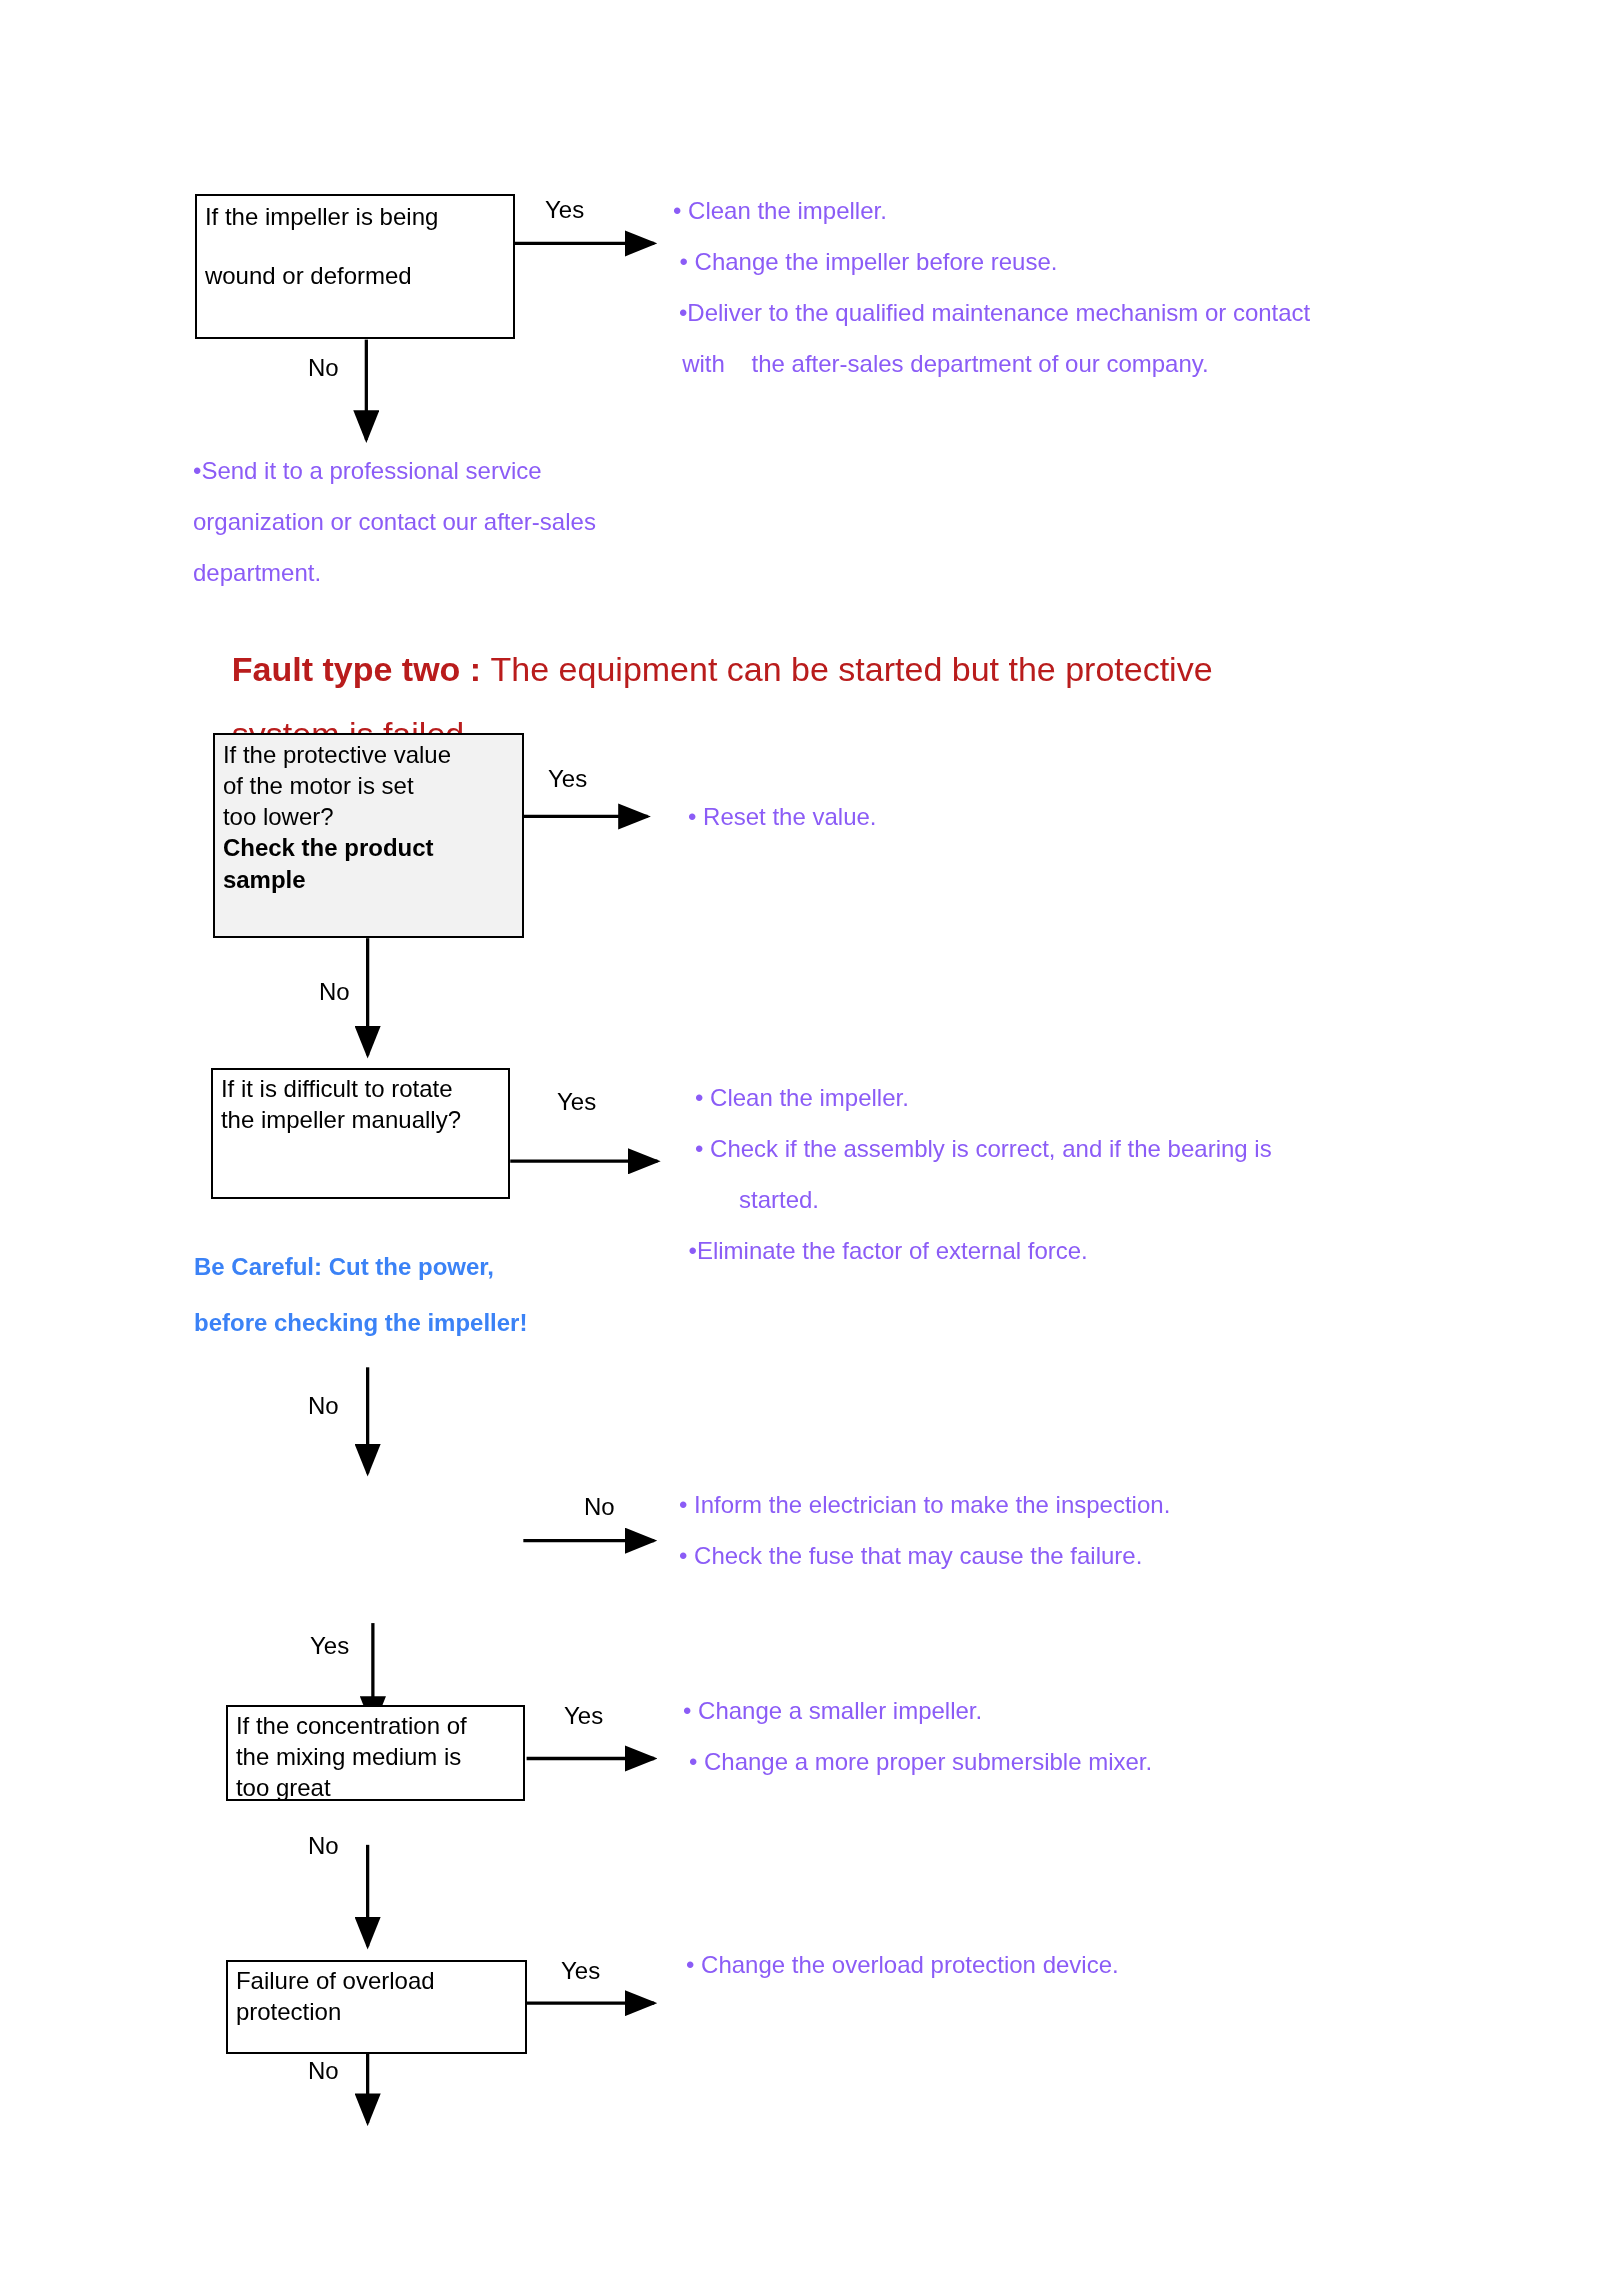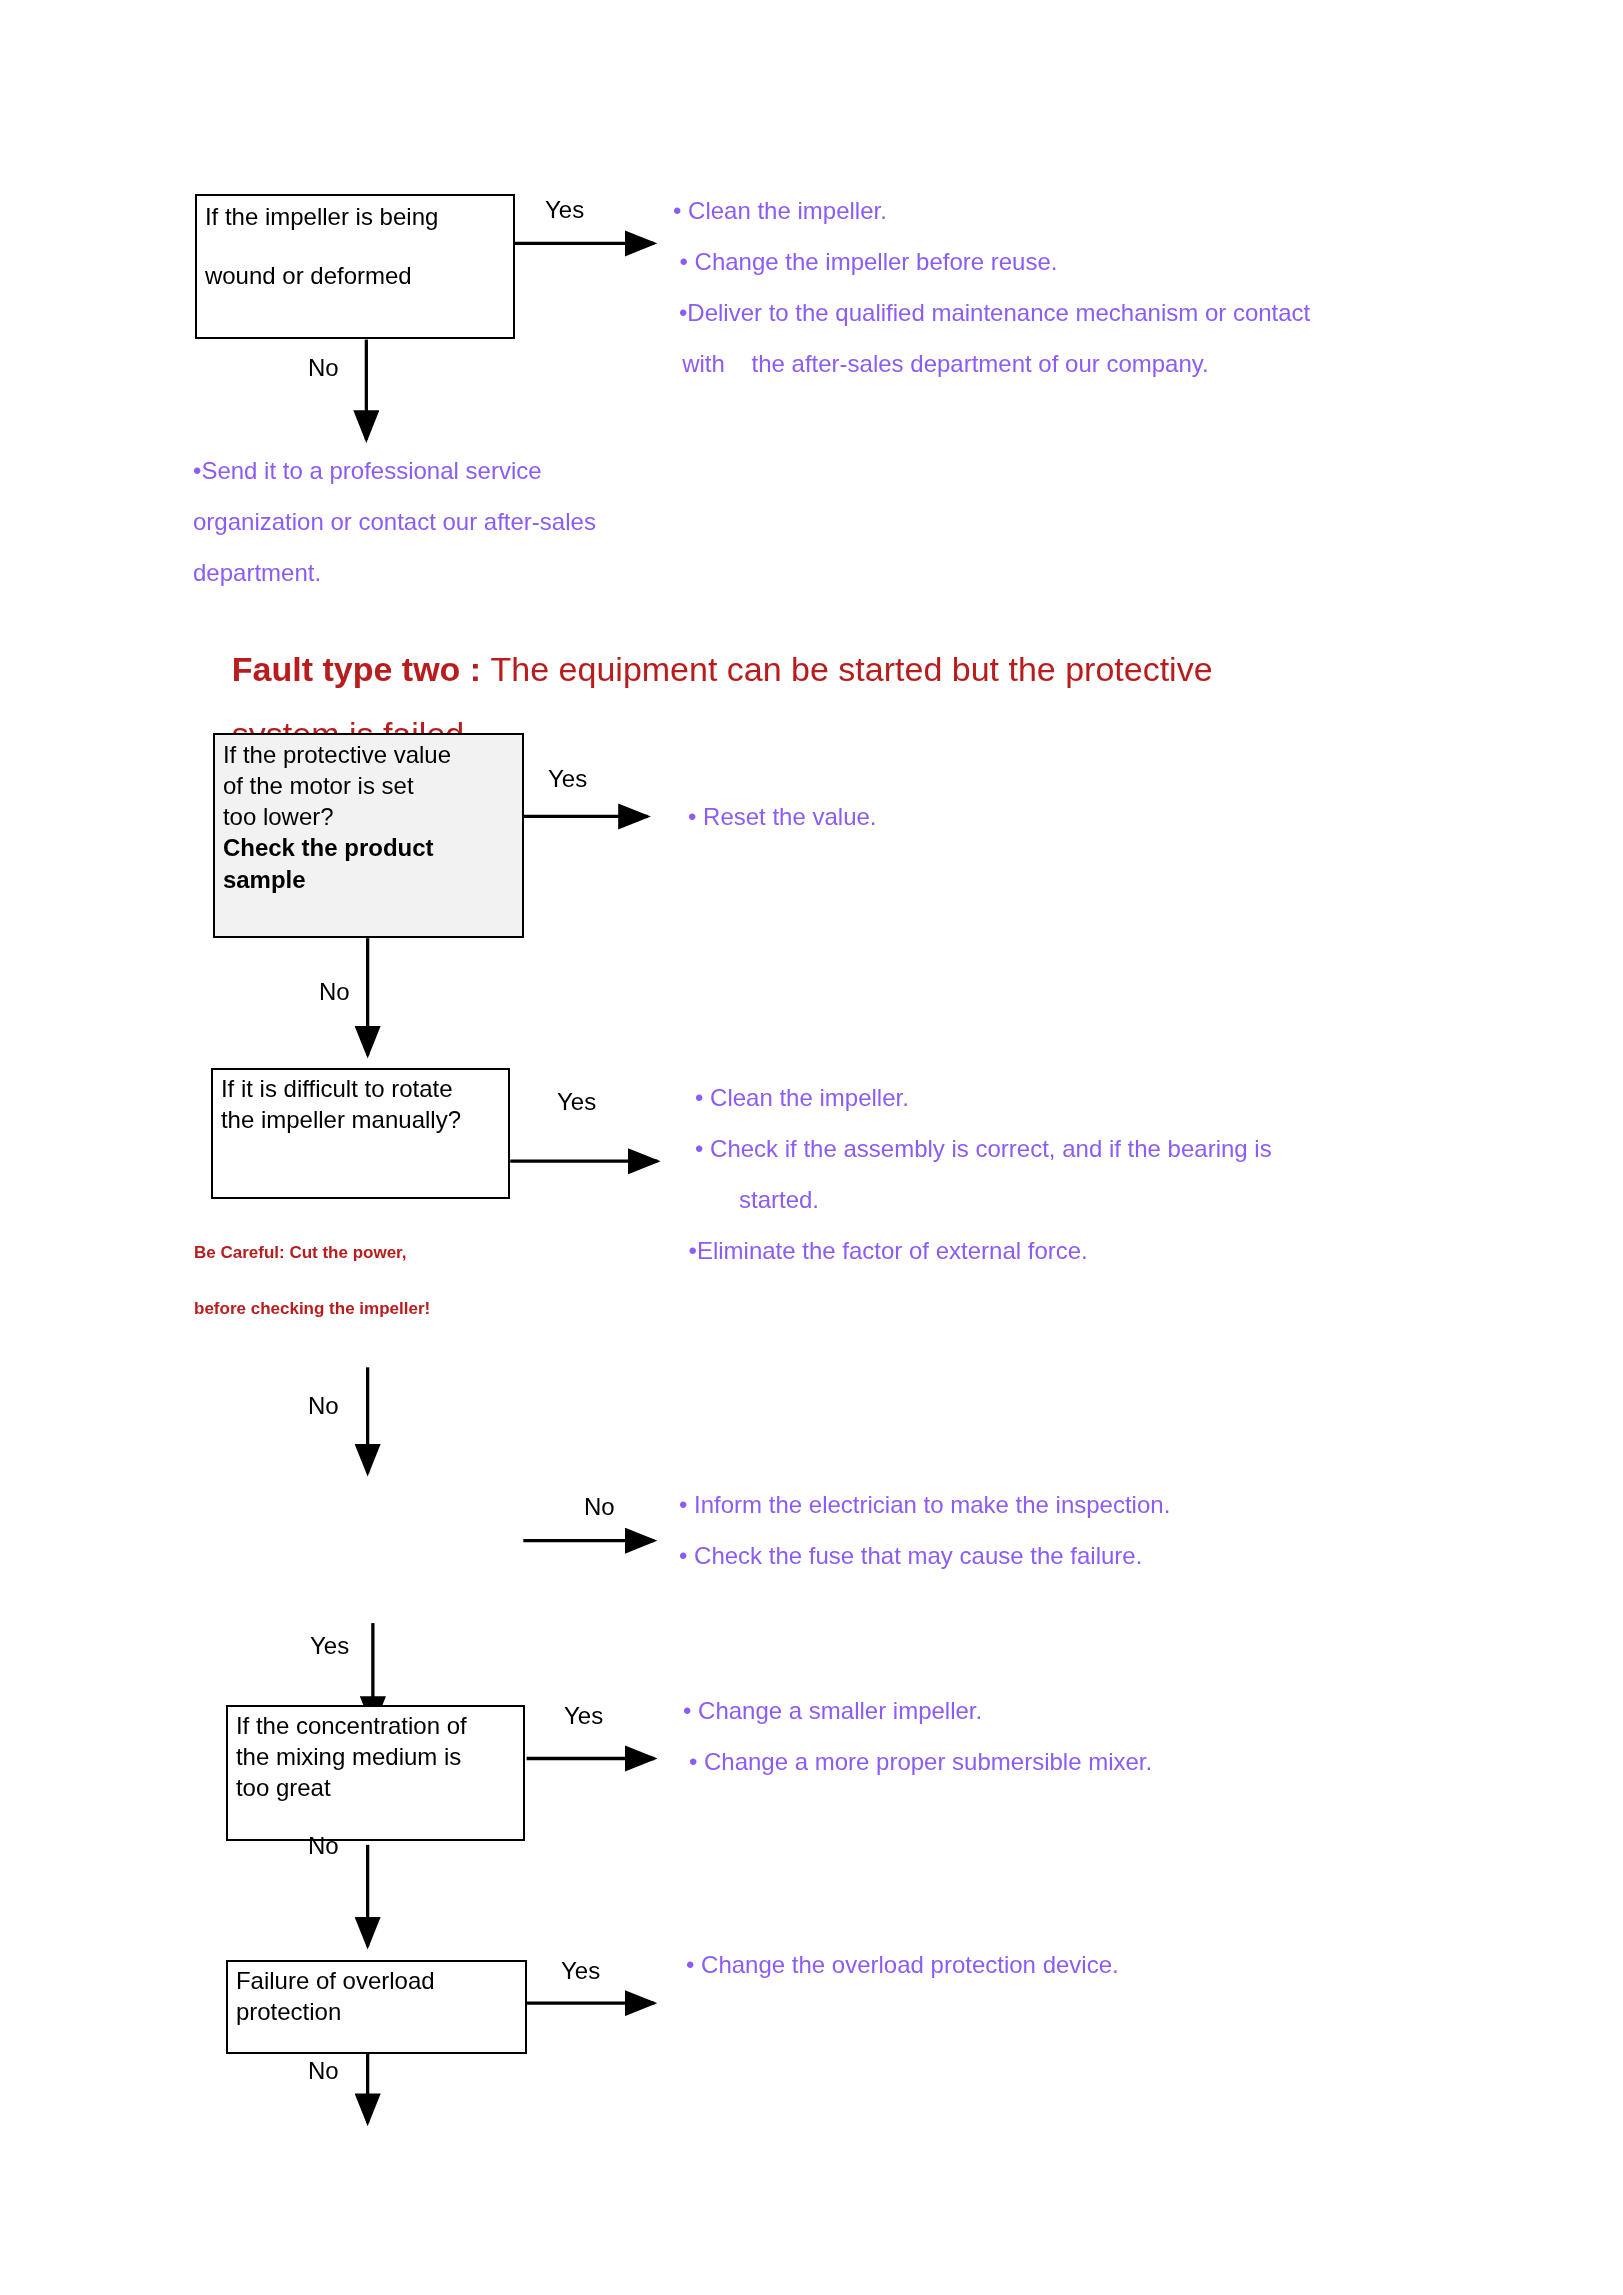--- a/index.html
+++ b/index.html
@@ -35,24 +35,25 @@
     color: #000;
   }
   .flowbox.shaded { background: #f2f2f2; }
   .flowbox p { margin: 0; }
   .flowbox p.justify { text-align: justify; text-align-last: left; }
   .flowbox p.bold { font-weight: bold; }
 
   
   .txt {
     position: absolute;
-    font-size: 17px;
-    line-height: 1.0;
-    white-space: pre;
-    color: #b91c1c;
+    font-size: 24px;
+    line-height: 1.0;
+    white-space: pre;
+    color: #3b82f6;
+    margin-top: 11px;
   }
   .txt.bold { font-weight: bold; }
 
   .bullet-block {
     position: absolute;
     font-size: 24px;
     color: #8b5cf6;
   }
   .bullet-block .bline {
     line-height: 1.0;
@@ -194,21 +195,21 @@
 
   <div class="conn-label" style="left:584px; top:1495px;">No</div>
 
   <div class="conn-label" style="left:310px; top:1634px;">Yes</div>
 
   <div class="bullet-block" style="left:679px; top:1493px; width:720px;">
     <div class="bline">• Inform the electrician to make the inspection.</div>
     <div class="bline" style="margin-top:27px;">• Check the fuse that may cause the failure.</div>
   </div>
 
-  <div class="flowbox" style="left:226px; top:1705px; width:299px; height:136px; padding-top:2.6px;">
+  <div class="flowbox" style="left:226px; top:1705px; width:299px; height:96px; padding-top:2.6px;">
     <p class="justify">If the concentration of</p>
     <p class="justify">the mixing medium is</p>
     <p>too great</p>
   </div>
 
   <div class="conn-label" style="left:564px; top:1704px;">Yes</div>
 
   <div class="conn-label" style="left:308px; top:1834px;">No</div>
 
   <div class="bullet-block" style="left:683px; top:1699px; width:720px;">

